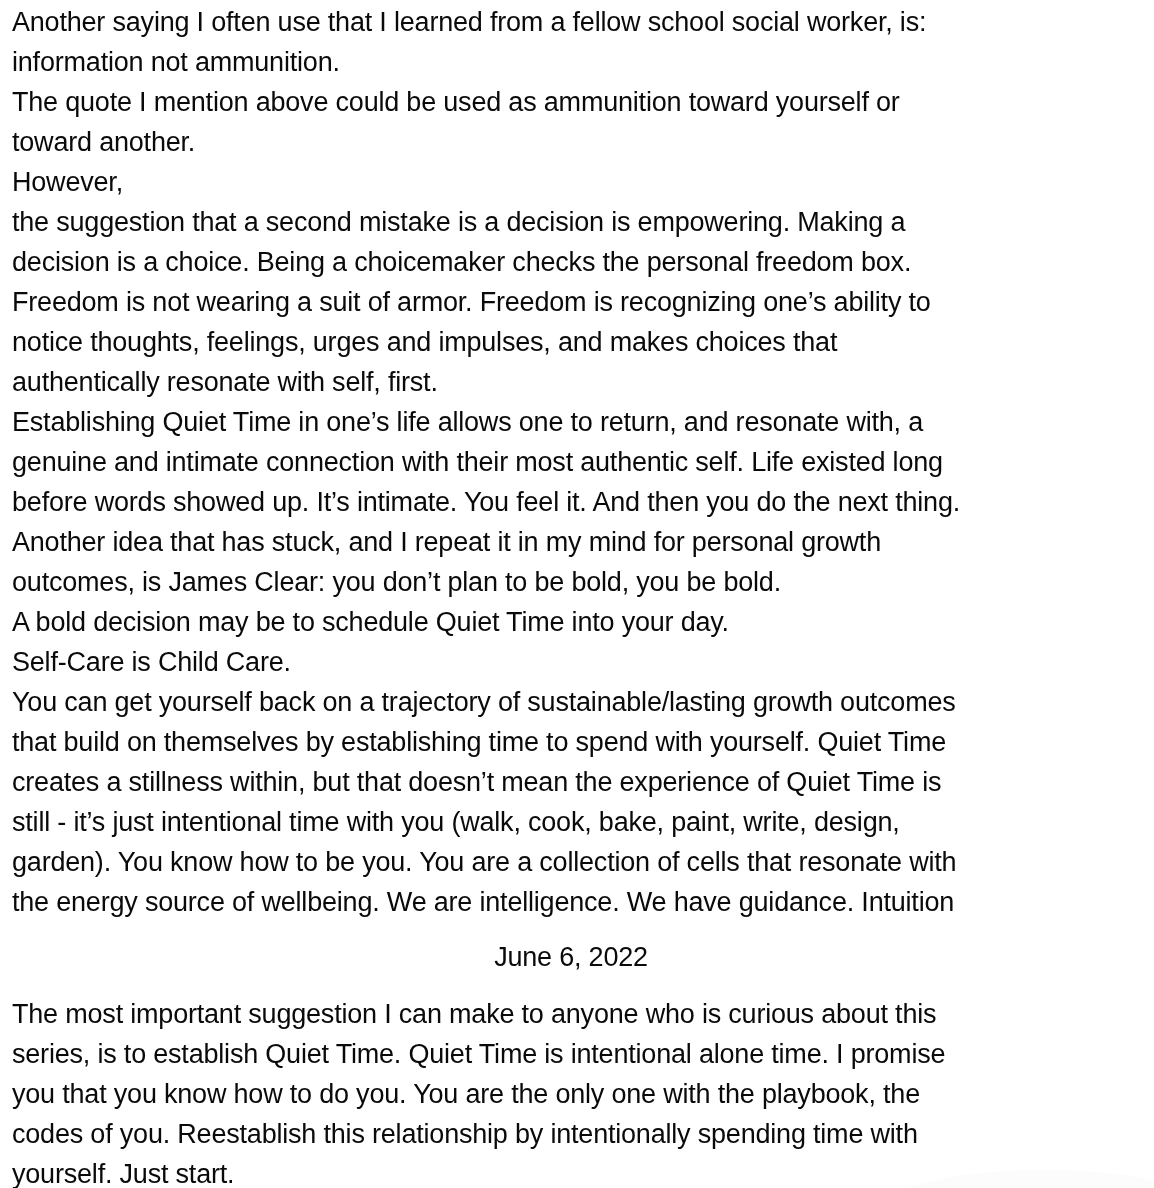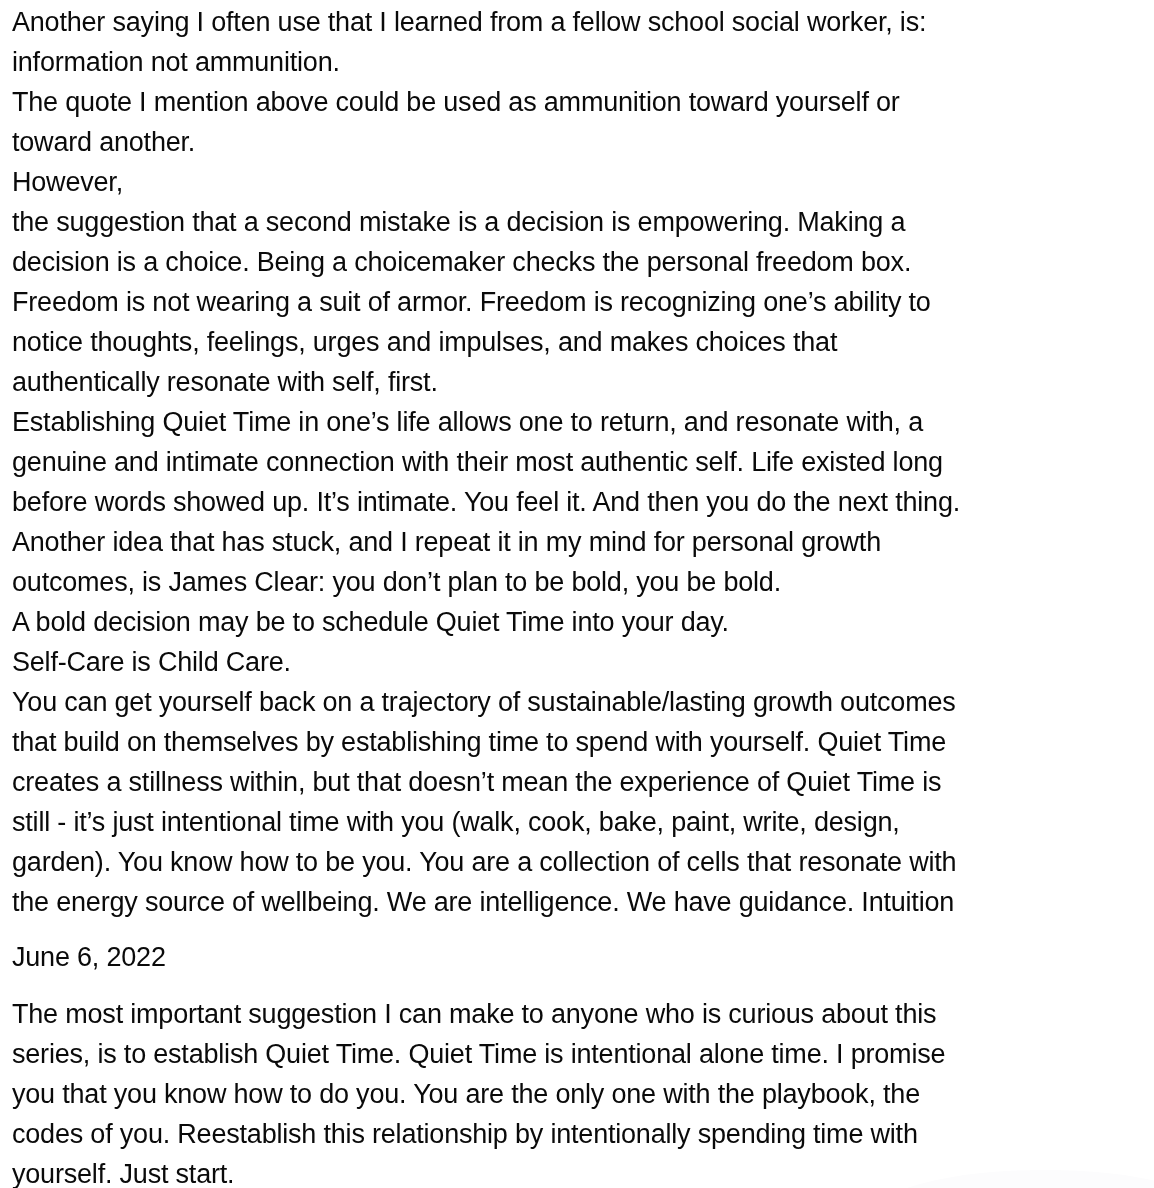--- a/index.html
+++ b/index.html
@@ -21,20 +21,21 @@
     line-height: 40px;
     letter-spacing: -0.2px;
   }
   .para {
     white-space: pre-line;
     margin: 0;
   }
   .date-line {
     margin-top: 15px;
     margin-bottom: 17px;
+    text-align: center;
   }
   .closing {
     margin-top: 13px;
   }
   .bottom-artifact {
     position: absolute;
     right: -60px;
     bottom: -26px;
     width: 340px;
     height: 44px;

